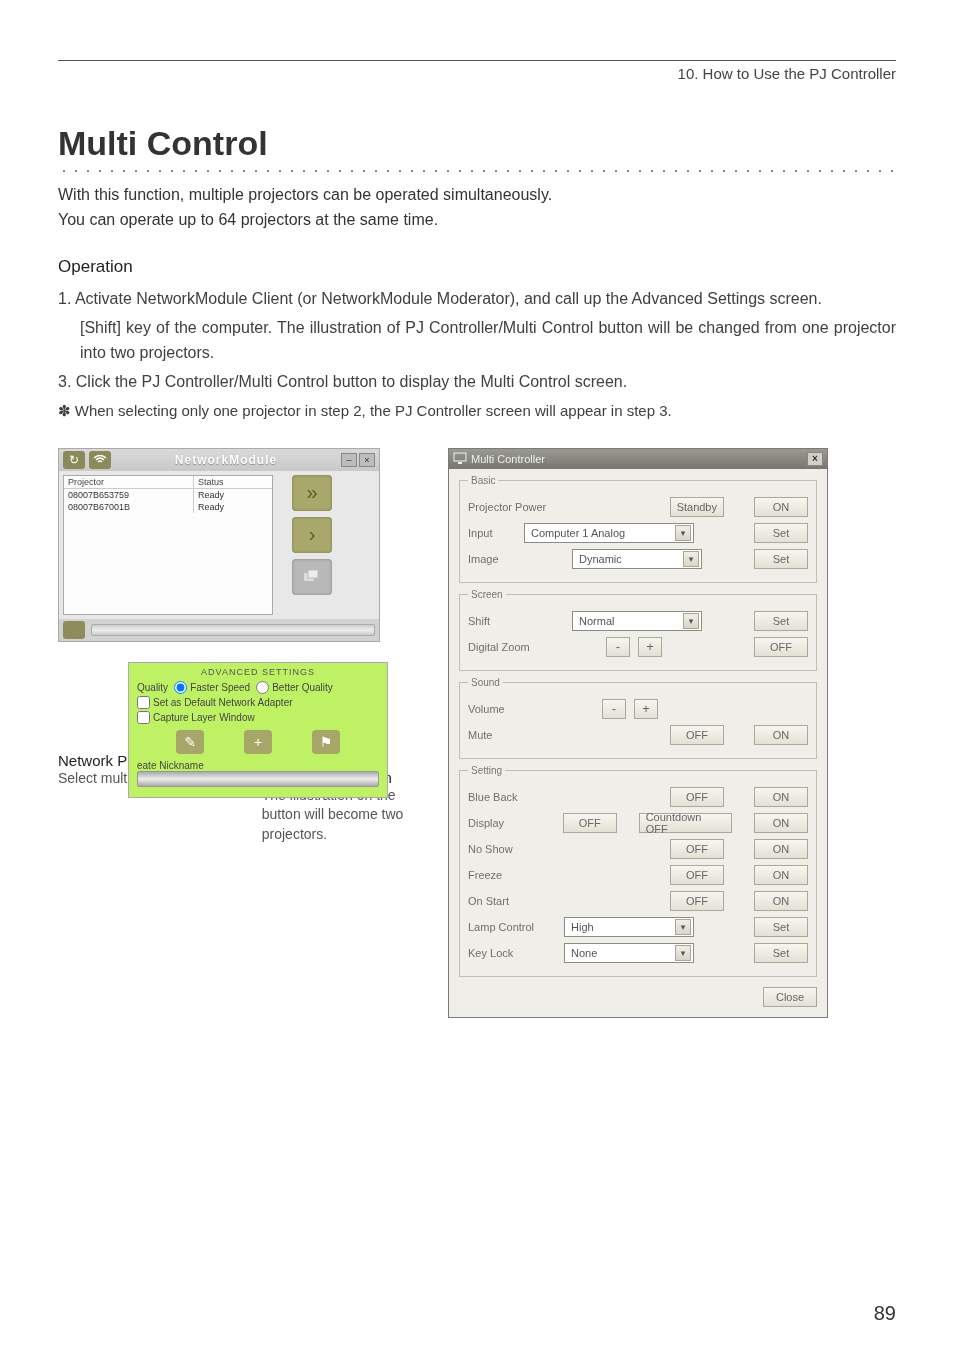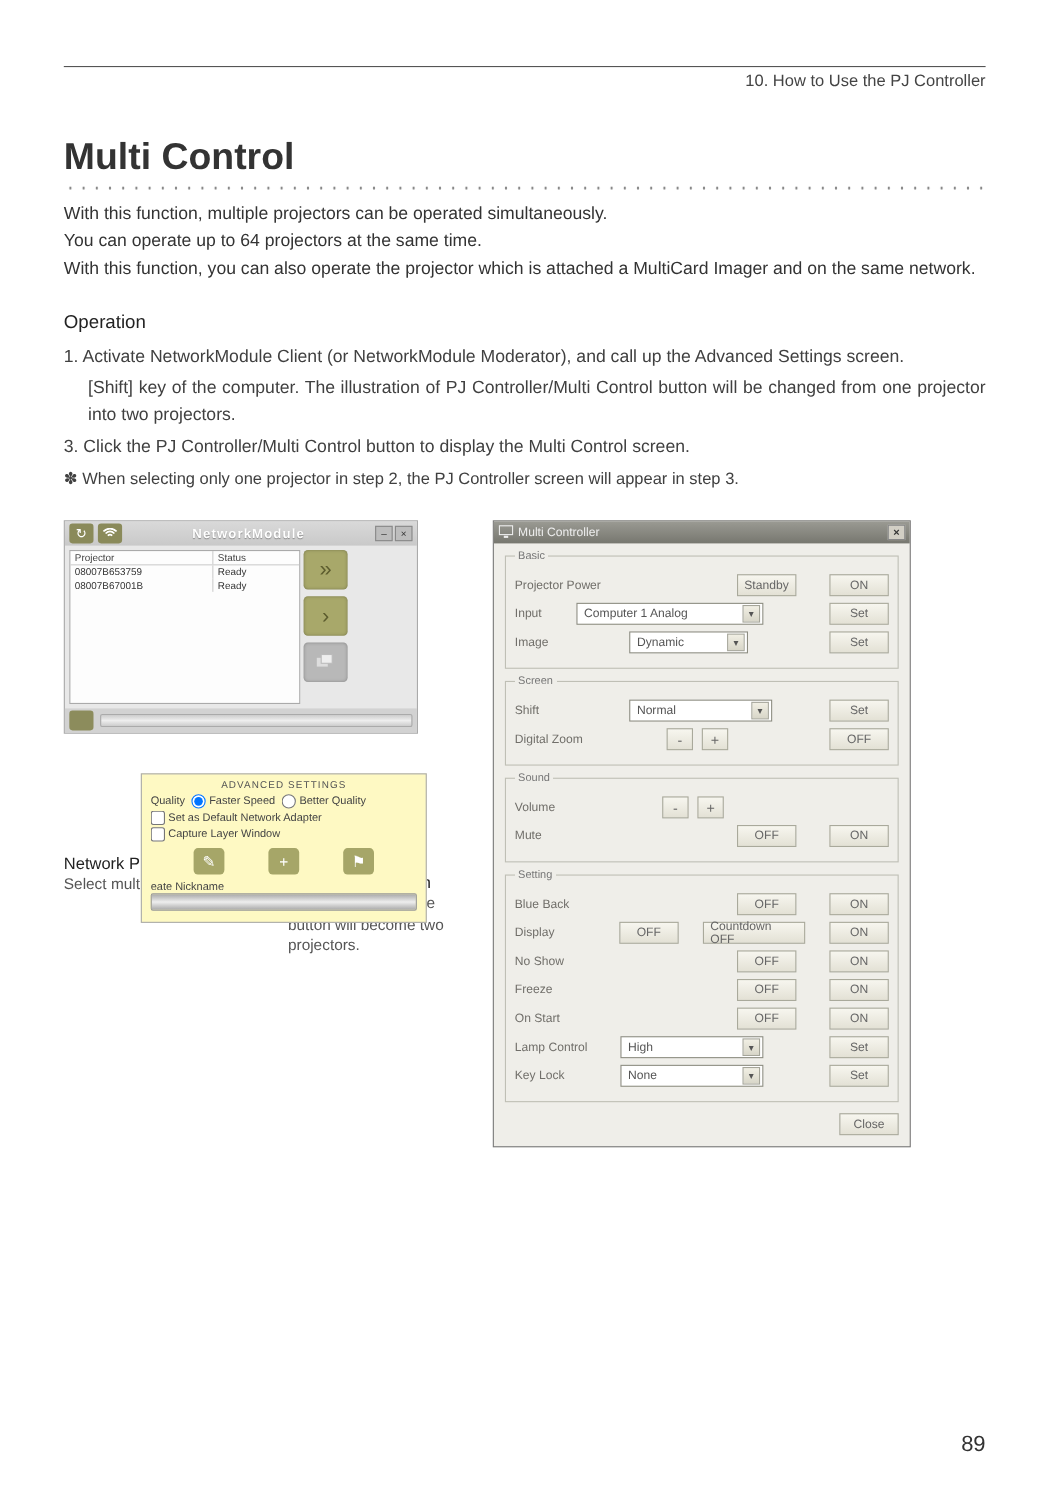--- a/index.html
+++ b/index.html
@@ -82,21 +82,21 @@
     text-align:center;
     color:#fff;
     text-shadow: 0 1px 1px #888;
     font-weight:bold;
     letter-spacing:1px;
     font-size:12px;
     background:none;
   }
   .nm-winbtns { display:flex; gap:2px; }
   .nm-winbtn { width:16px; height:14px; background:#bdbdbd; border:1px solid #888; font-size:9px; display:flex; align-items:center; justify-content:center; }
-  .nm-body { display:flex; padding:4px; gap:3px; }
+  .nm-body { display:flex; padding:4px; gap:19px; }
   .nm-grid {
     border:1px solid #aaa;
     background:#fdfdfd;
     width:210px; height:140px;
     position:relative;
   }
   .nm-grid-head { display:flex; font-size:9px; color:#444; border-bottom:1px solid #ccc; }
   .nm-col1 { width:130px; padding:1px 4px; border-right:1px solid #ccc; }
   .nm-col2 { flex:1; padding:1px 4px; }
   .nm-row { display:flex; font-size:9px; }
@@ -112,23 +112,23 @@
   .nm-big-btn.grey { background:#b8b8b8; color:#888; }
   .nm-foot {
     display:flex; align-items:center; gap:6px;
     background:#d2d2d2; padding:2px 4px; height:22px;
   }
   .nm-owl { width:22px; height:18px; background:#8c8c5c; border-radius:3px; }
   .nm-track { flex:1; height:12px; background:linear-gradient(#ccc,#eee,#ccc); border:1px solid #aaa; border-radius:2px; }
 
   .adv-panel {
     position:absolute;
-    top:230px; left:70px;
+    top:214px; left:70px;
     width:260px;
-    border:1px solid #aaa; background:#fef9c3;
+    border:1px solid #aaa; background:#bef264;
     font-size:10px; color:#444; padding:4px 8px 10px 8px;
   }
   .adv-head { text-align:center; font-size:9px; letter-spacing:1px; color:#555; margin-bottom:4px; }
   .adv-row { display:flex; align-items:center; gap:6px; margin:2px 0; }
   .adv-row label { display:flex; align-items:center; gap:3px; }
   .adv-row input[type="radio"],.adv-row input[type="checkbox"] { margin:0; }
   .adv-btns { display:flex; gap:40px; justify-content:center; margin:6px 0; }
   .adv-btn {
     width:28px; height:24px; background:#a6a668; border-radius:4px;
     display:flex; align-items:center; justify-content:center;
@@ -213,21 +213,20 @@
 
 <div class="header-line"></div>
 <div class="chapter-title">10. How to Use the PJ Controller</div>
 
 <h1 class="section-title">Multi Control</h1>
 <div class="dotted-rule"></div>
 
 <div class="intro">
   <p>With this function, multiple projectors can be operated simultaneously.</p>
   <p>You can operate up to 64 projectors at the same time.</p>
-  <p>With this function, you can also operate the projector which is attached a MultiCard Imager and on the same network.</p>
 </div>
 
 <h3 class="op-head">Operation</h3>
 
 <div class="steps">
   <p style="text-align:justify;">1. Activate NetworkModule Client (or NetworkModule Moderator), and call up the Advanced Settings screen.</p>
   <p class="indent" style="text-align:justify;">[Shift] key of the computer. The illustration of PJ Controller/Multi Control button will be changed from one projector into two projectors.</p>
   <p>3. Click the PJ Controller/Multi Control button to display the Multi Control screen.</p>
   <p class="note-line">✽ When selecting only one projector in step 2, the PJ Controller screen will appear in step 3.</p>
 </div>
@@ -365,21 +364,21 @@
           <div class="sel" style="width:170px">
             <span>Computer 1 Analog</span>
             <div class="arr">▾</div>
           </div>
           <div style="flex:1"></div>
           <div class="btn">Set</div>
         </div>
         <div class="row">
           <div class="lbl" style="width:48px">Image</div>
           <div style="width:40px"></div>
-          <div class="sel" style="width:108px">
+          <div class="sel" style="width:130px">
             <span>Dynamic</span>
             <div class="arr">▾</div>
           </div>
           <div style="flex:1"></div>
           <div class="btn">Set</div>
         </div>
       </fieldset>
 
       <fieldset class="grp">
         <legend>Screen</legend>

